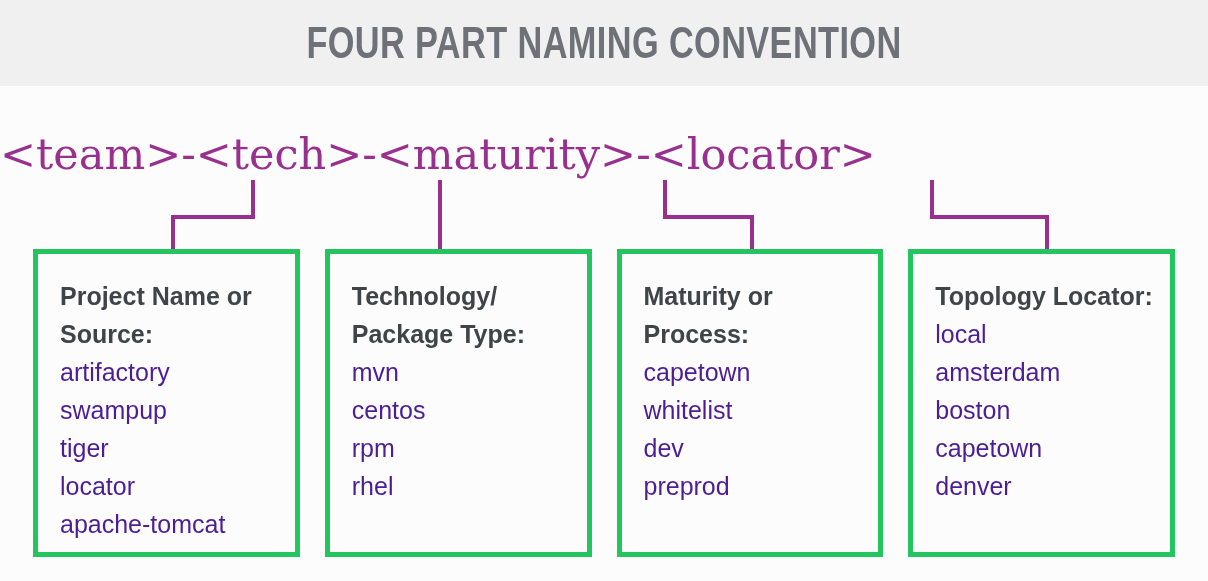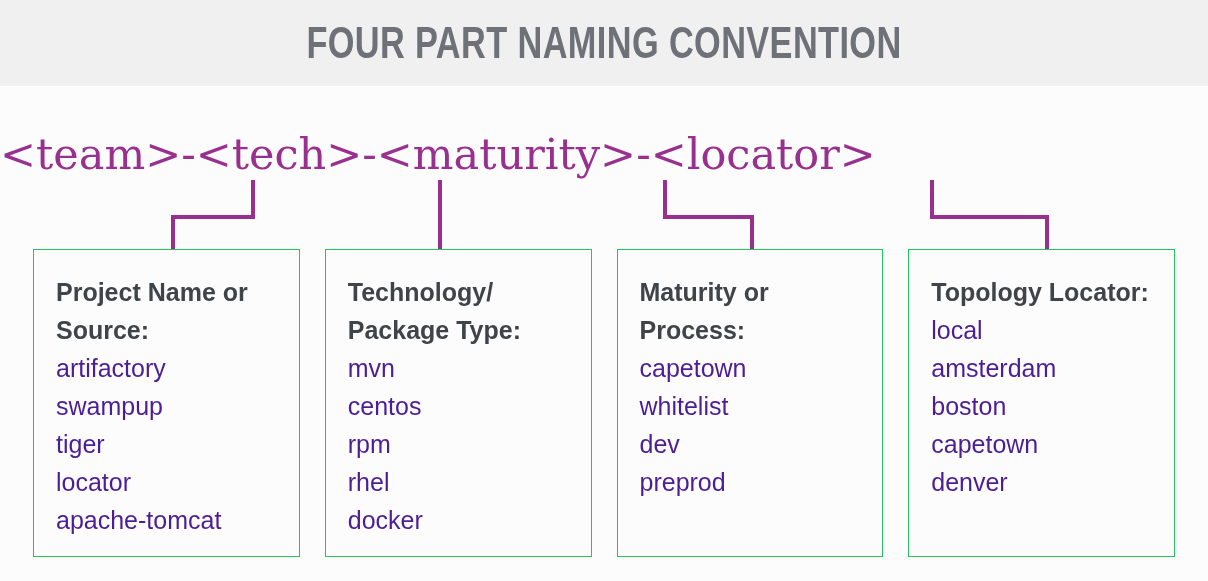--- a/index.html
+++ b/index.html
@@ -80,21 +80,21 @@
     position: absolute;
     left: 33px;
     top: 249px;
     width: 1142px;
     height: 308px;
     display: flex;
     gap: 25px;
   }
   .box {
     box-sizing: border-box;
-    border: 1px solid #22c55e;
+    border: 5px solid #22c55e;
     background: #fbfcfb;
     padding: 23px 14px 14px 22px;
   }
   .box-1 { width: 268px; }
   .box-2 { width: 268px; }
   .box-3 { width: 268px; }
   .box-4 { width: 268px; }
 
   .box-title {
     color: #3f4448;
@@ -157,21 +157,20 @@
     </div>
 
     <div class="box box-2">
       <div class="box-title">Technology/
 Package Type:</div>
       <ul class="box-list">
         <li>mvn</li>
         <li>centos</li>
         <li>rpm</li>
         <li>rhel</li>
-        <li>docker</li>
       </ul>
     </div>
 
     <div class="box box-3">
       <div class="box-title">Maturity or
 Process:</div>
       <ul class="box-list">
         <li>capetown</li>
         <li>whitelist</li>
         <li>dev</li>

